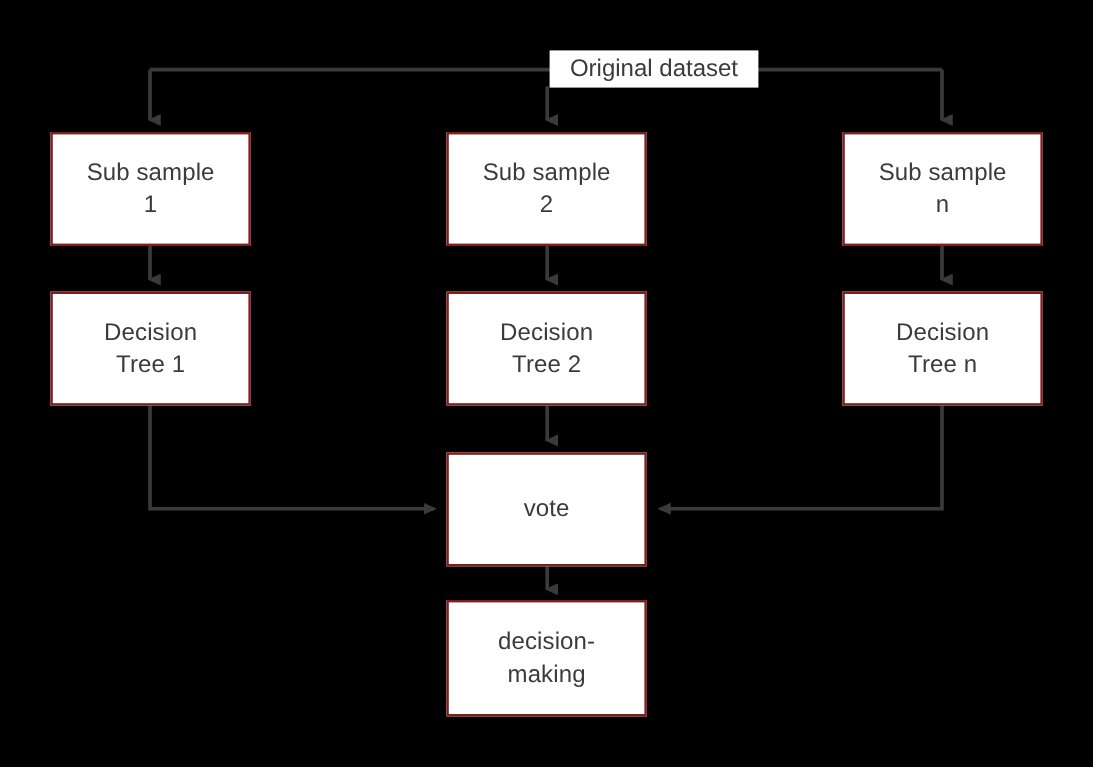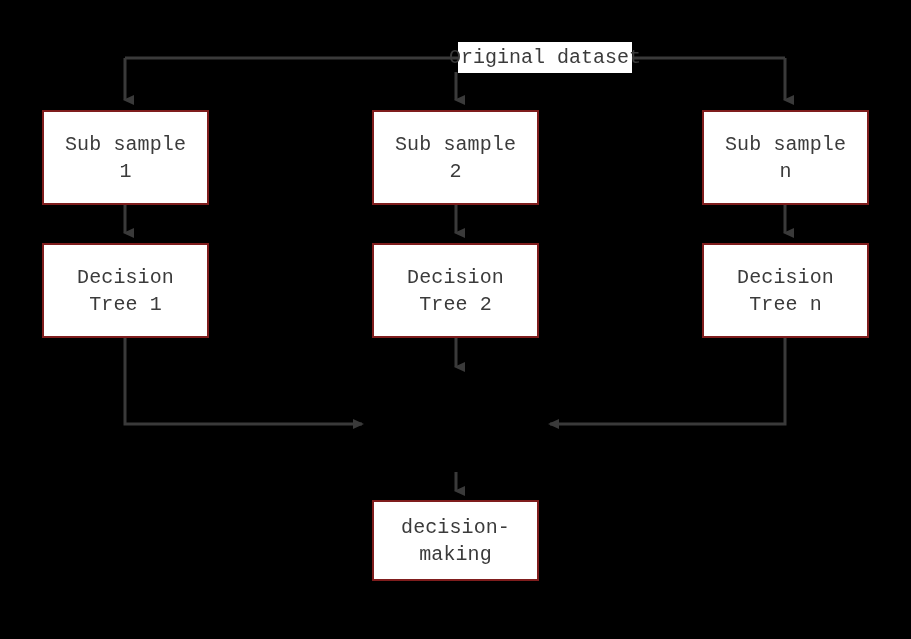--- a/index.html
+++ b/index.html
@@ -7,21 +7,21 @@
     margin: 0;
     padding: 0;
     background: #000000;
   }
   #canvas {
     position: relative;
     width: 911px;
     height: 639px;
     background: #000000;
     overflow: hidden;
-    font-family: Liberation Mono, monospace;
+    font-family: Liberation Sans, sans-serif;
   }
   .node {
     position: absolute;
     background: #ffffff;
     border: 2px solid #7f1d1d;
     box-sizing: border-box;
     display: flex;
     align-items: center;
     justify-content: center;
     text-align: center;
@@ -108,17 +108,18 @@
 
   <div class="node" style="left:42px; top:243px; width:167px; height:95px;">Decision
 Tree 1</div>
 
   <div class="node" style="left:372px; top:243px; width:167px; height:95px;">Decision
 Tree 2</div>
 
   <div class="node" style="left:702px; top:243px; width:167px; height:95px;">Decision
 Tree n</div>
 
+  <div class="node" style="left:372px; top:377px; width:167px; height:95px;">vote</div>
 
-  <div class="node" style="left:372px; top:500px; width:167px; height:81px;">decision-
+  <div class="node" style="left:372px; top:500px; width:167px; height:97px;">decision-
 making</div>
 
 </div>
 
 </body></html>

